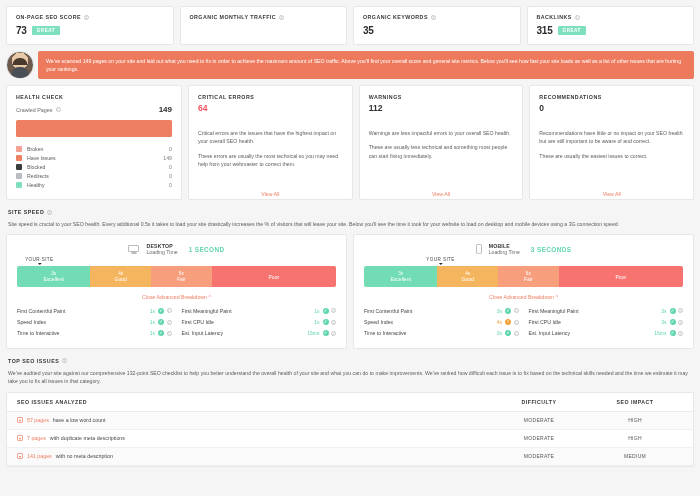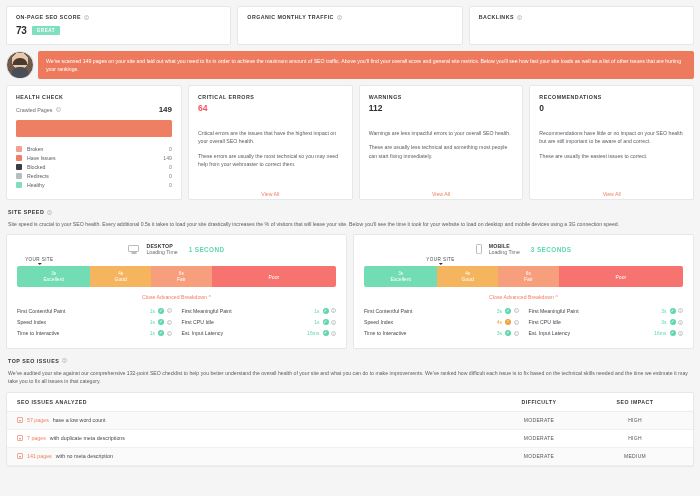--- a/index.html
+++ b/index.html
@@ -181,22 +181,35 @@
       </div>
     </div>
     <div class="metric">
       <div class="metric-label">
         <span>ORGANIC MONTHLY TRAFFIC</span>
         <i class="info-dot">i</i>
       </div>
     </div>
     <div class="metric">
       <div class="metric-label">
+        <span>ORGANIC KEYWORDS</span>
+        <i class="info-dot">i</i>
+      </div>
+      <div class="metric-row">
+        <span class="metric-value">35</span>
+      </div>
+    </div>
+    <div class="metric">
+      <div class="metric-label">
         <span>BACKLINKS</span>
         <i class="info-dot">i</i>
+      </div>
+      <div class="metric-row">
+        <span class="metric-value">315</span>
+        <span class="badge-great">GREAT</span>
       </div>
     </div>
   </div>
 
   <div class="banner-wrap">
     <div class="avatar"></div>
     <div class="banner">We've scanned 149 pages on your site and laid out what you need to fix in order to achieve the maximum amount of SEO traffic. Above you'll find your overall score and general site metrics. Below you'll see how fast your site loads as well as a list of other issues that are hurting your rankings.</div>
   </div>
 
   <div class="health-row">

